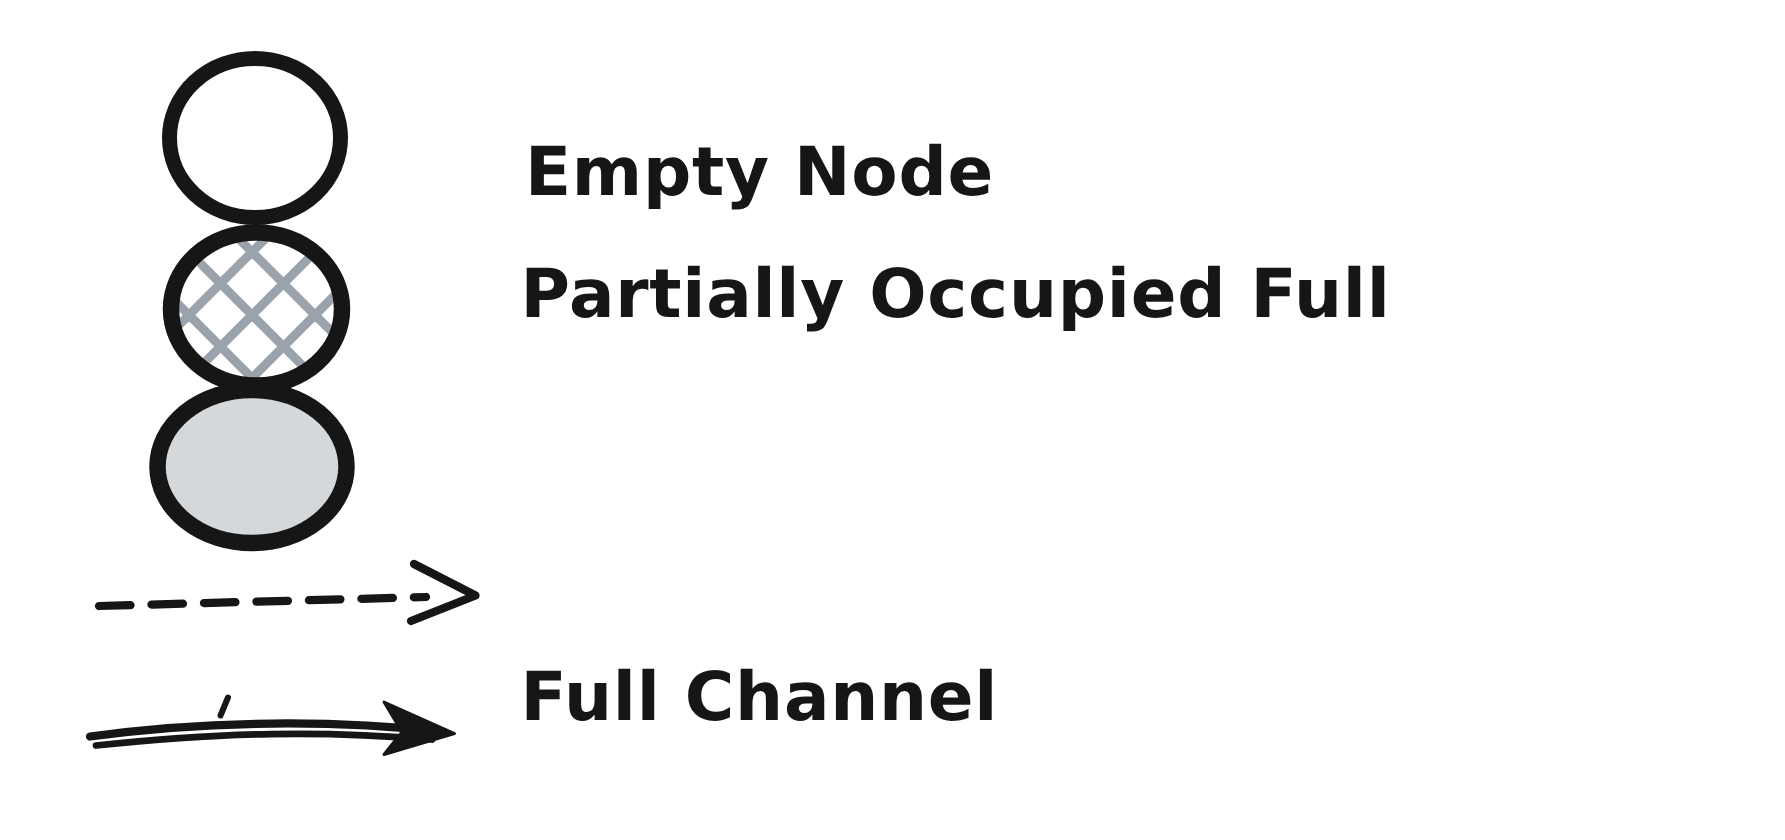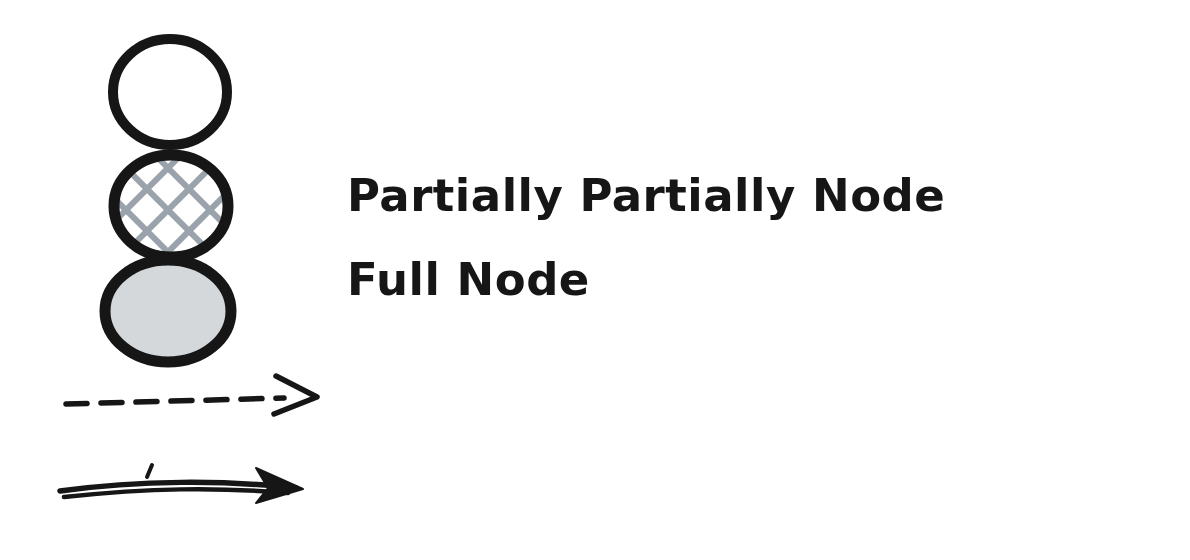--- a/index.html
+++ b/index.html
@@ -61,20 +61,21 @@
     </g>
 
     <g stroke="#161616" fill="none" stroke-linecap="round" stroke-linejoin="round">
       <path d="M60 491 C 140 480, 225 480, 296 488" stroke-width="5.5"></path>
       <path d="M64 497 C 150 488, 215 487, 288 493" stroke-width="4.5"></path>
       <path d="M152 465 L147 477" stroke-width="4"></path>
       <path d="M303 489 L256 468 L268 488 L256 503 Z" fill="#161616" stroke="#161616" stroke-width="2"></path>
     </g>
   </svg>
 
+  <div class="label" style="left:350px; top:90px">Empty Node</div>
 
-  <div class="label" style="left:347px; top:171px">Partially Partially Node</div>
-
-  <div class="label" style="left:347px; top:255px">Full Node</div>
+  <div class="label" style="left:347px; top:171px">Partially Occupied Full</div>
 
 
+
+  <div class="label" style="left:347px; top:440px">Full Channel</div>
 
 </div>
 
 </body></html>

